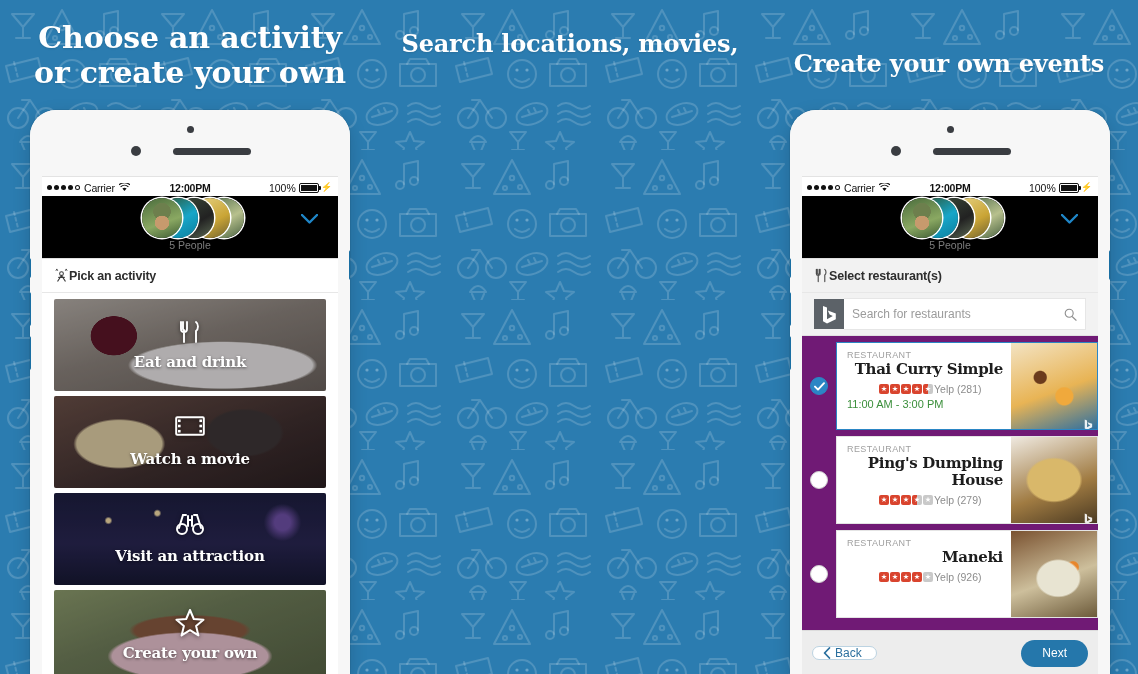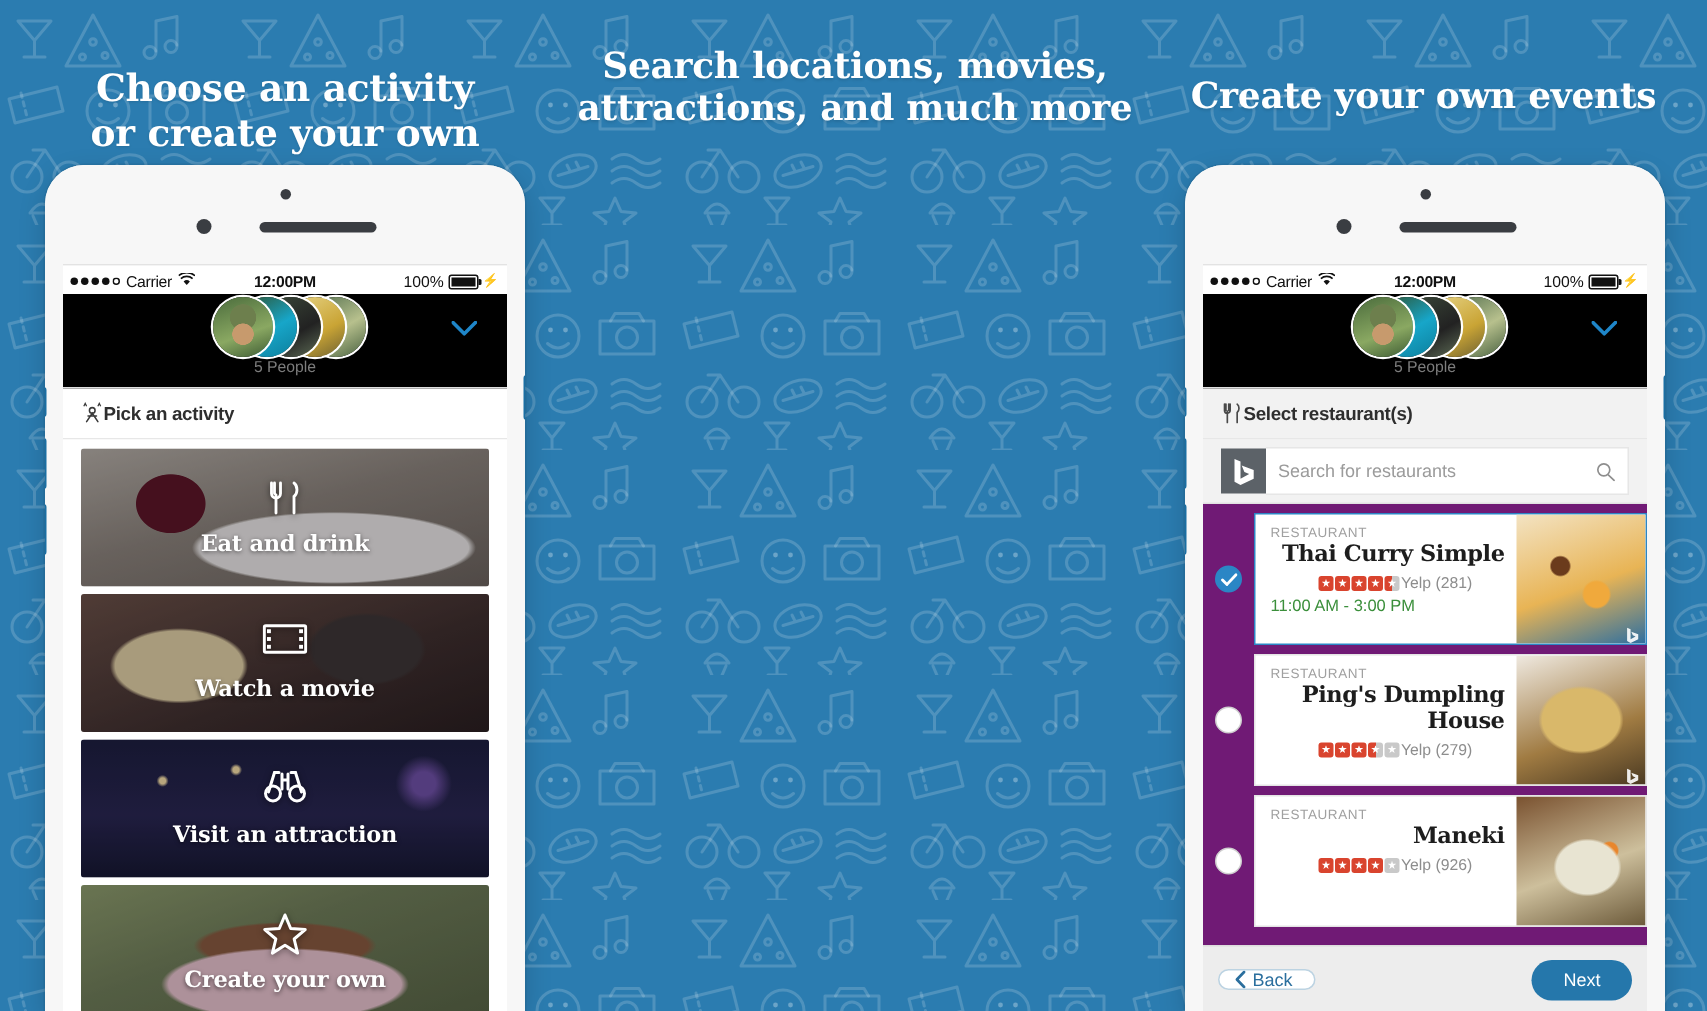--- a/index.html
+++ b/index.html
@@ -25,21 +25,21 @@
 
   .headline{
     position:absolute;left:0;width:100%;
     text-align:center;color:#ffffff;
     font-family:"DejaVu Serif", serif;
     font-weight:bold;
     letter-spacing:-0.2px;
     line-height:1.18;
     text-shadow:0 1px 2px rgba(0,0,0,.12);
   }
-  #headline-1{top:44px;font-size:25px;}
+  #headline-1{top:20px;font-size:30px;}
   #headline-2{top:30px;font-size:24px;}
   #headline-3{top:50px;font-size:24px;}
 
   
   .phone{
     position:absolute;
     background:#f7f7f7;
     border-radius:26px 26px 0 0;
     box-shadow:0 0 0 1px rgba(0,0,0,.06), 0 6px 18px rgba(0,0,0,.17);
     overflow:hidden;
@@ -420,21 +420,20 @@
 
       </div>
     </div>
   </div>
 </div>
 
 <div class="panel" id="panel-2">
 
   <div class="headline" id="headline-2">
     <div>Search locations, movies,</div>
-    <div>attractions, and much more</div>
   </div>
 
   <div class="phone" id="phone-2">
     <div class="side-btn sb-sil"></div>
     <div class="side-btn sb-up"></div>
     <div class="side-btn sb-dn"></div>
     <div class="side-btn sb-pwr"></div>
 
     <div class="phone-bezel-top">
       <div class="sensor-dot top"></div>

